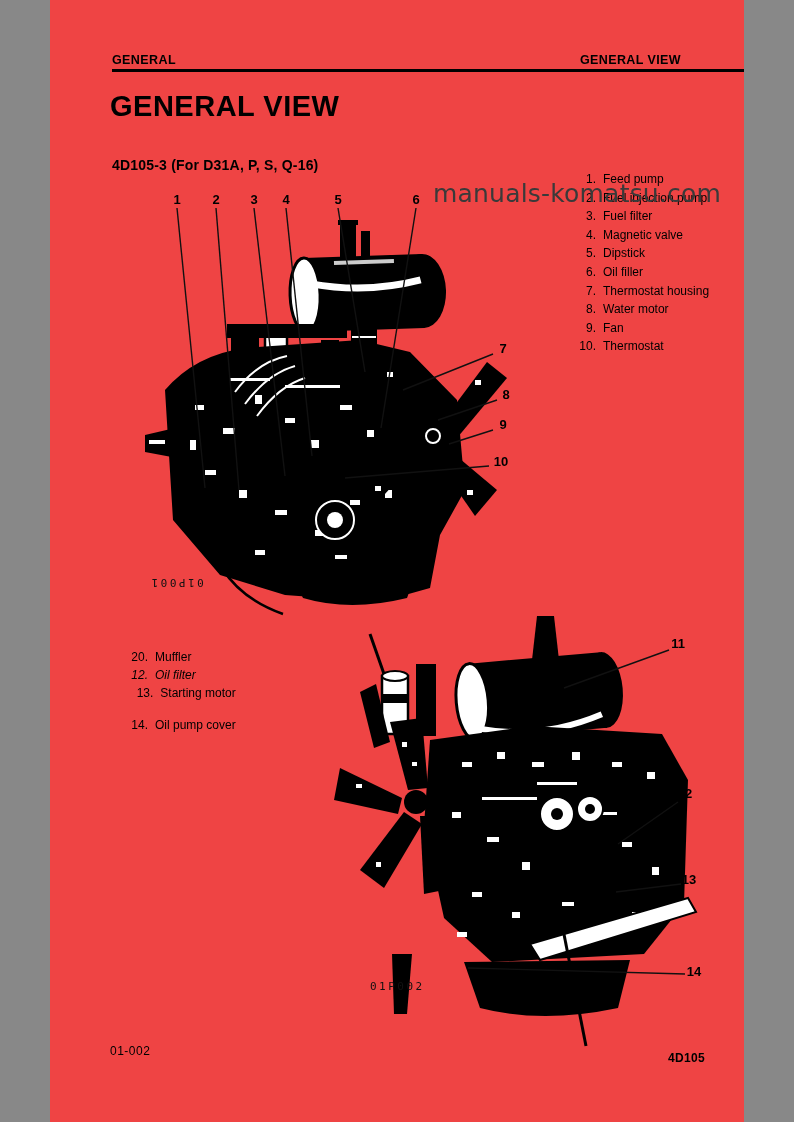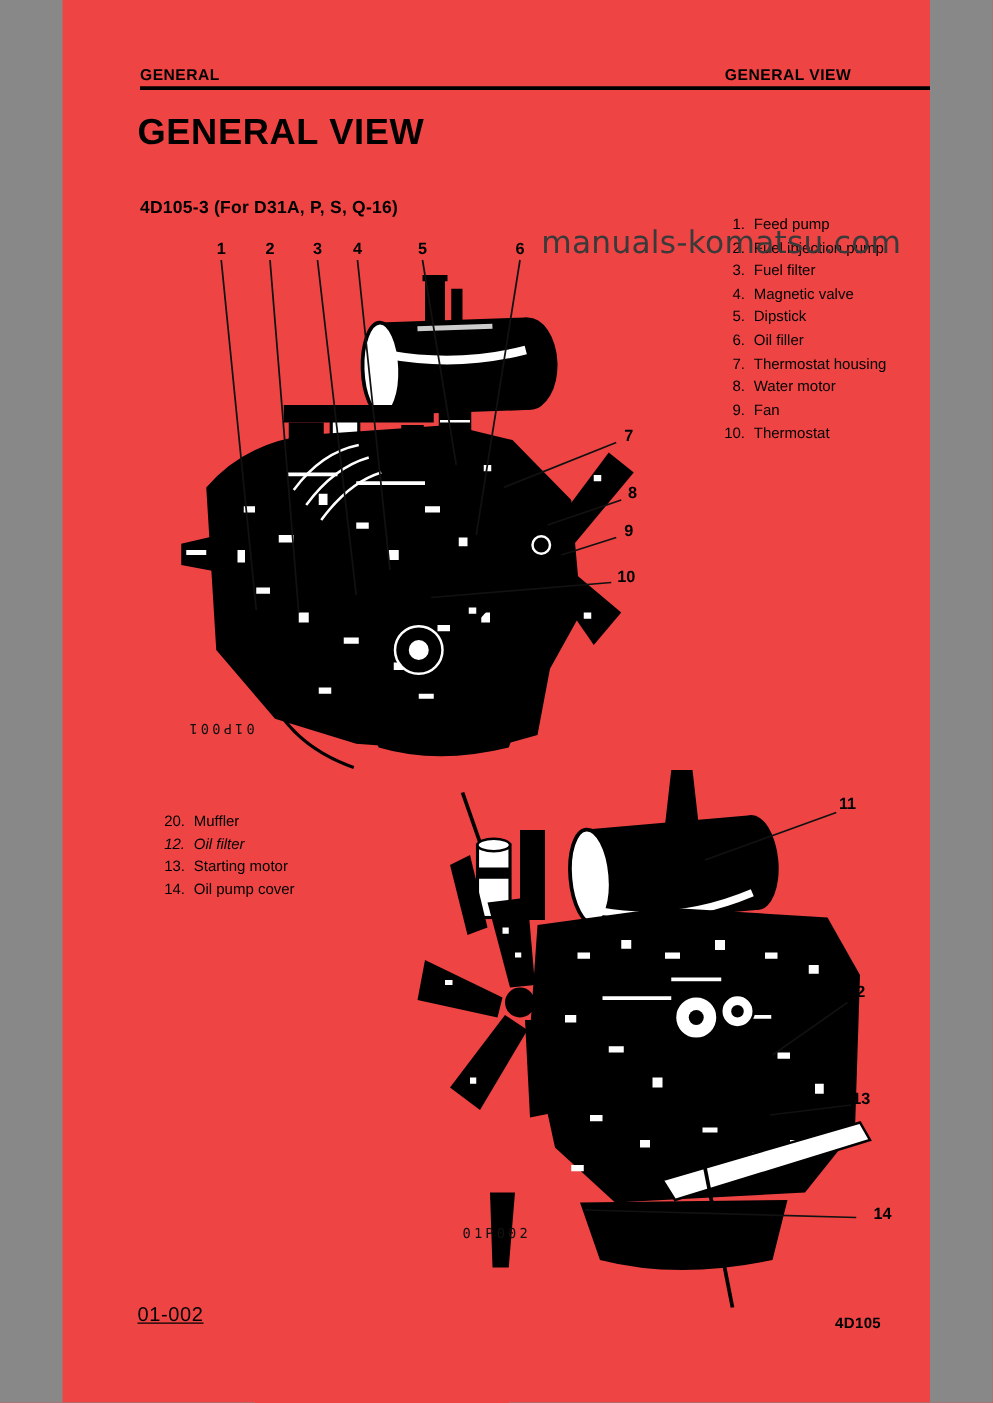--- a/index.html
+++ b/index.html
@@ -30,21 +30,21 @@
   .callout{
     position:absolute;font-size:13px;font-weight:bold;
     transform:translate(-50%,-50%);z-index:4;background:transparent;
   }
   .figcode{
     position:absolute;font-size:11px;letter-spacing:2.5px;color:#111;z-index:4;
     font-family:"DejaVu Sans Mono",monospace;
   }
   .figcode.flipped{transform:rotate(180deg);}
   
-  .footer-left{font-size:16px;letter-spacing:.5px;text-decoration:underline;}
+  .footer-left{font-size:12px;letter-spacing:.5px;}
   .footer-right{font-size:12px;font-weight:bold;letter-spacing:.3px;}
   .edge-tick{background:#000;width:4px;height:9px;}
 </style>
 </head>
 <body>
 
 <div id="page">
 
   <div class="abs hdr-small" style="left:62px;top:53px;">GENERAL</div>
   <div class="abs hdr-small" style="right:63px;top:53px;">GENERAL VIEW</div>
@@ -218,21 +218,21 @@
 
   <div class="abs parts-list" style="left:72px;top:651px;">
     <div class="parts-row" style="margin-bottom:6px;">
         <span class="num">20.</span>
         <span class="lbl">Muffler</span>
       </div>
     <div class="parts-row" style="margin-bottom:6px;font-style:italic;">
         <span class="num">12.</span>
         <span class="lbl">Oil filter</span>
       </div>
-    <div class="parts-row" style="margin-bottom:6px;">
+    <div class="parts-row" style="margin-bottom:20px;justify-content:flex-end;">
         <span class="num">13.</span>
         <span class="lbl">Starting motor</span>
       </div>
     <div class="parts-row" style="margin-bottom:6px;">
         <span class="num">14.</span>
         <span class="lbl">Oil pump cover</span>
       </div>
   </div>
 
   <div class="abs figure" style="left:282px;top:612px;width:398px;height:440px;">
@@ -312,21 +312,21 @@
       <g stroke="#111" stroke-width="1.4">
         <line x1="337" y1="38" x2="232" y2="76"></line>
         <line x1="346" y1="190" x2="286" y2="232"></line>
         <line x1="349" y1="272" x2="284" y2="280"></line>
         <line x1="353" y1="362" x2="136" y2="356"></line>
       </g>
     </svg>
     <span class="callout" style="left:346px;top:31px;">11</span>
     <span class="callout" style="left:353px;top:181px;">12</span>
     <span class="callout" style="left:357px;top:267px;">13</span>
-    <span class="callout" style="left:374px;top:359px;text-align:center;">14</span>
+    <span class="callout" style="left:362px;top:359px;text-align:center;">14</span>
     <span class="figcode" style="left:38px;top:368px;">01P002</span>
   </div>
 
   <div class="abs footer-left" style="left:60px;top:1044px;">01-002</div>
   <div class="abs footer-right" style="left:618px;top:1051px;">4D105</div>
   <div class="abs edge-tick" style="left:784px;top:1056px;"></div>
 
 </div>
 
 </body></html>

